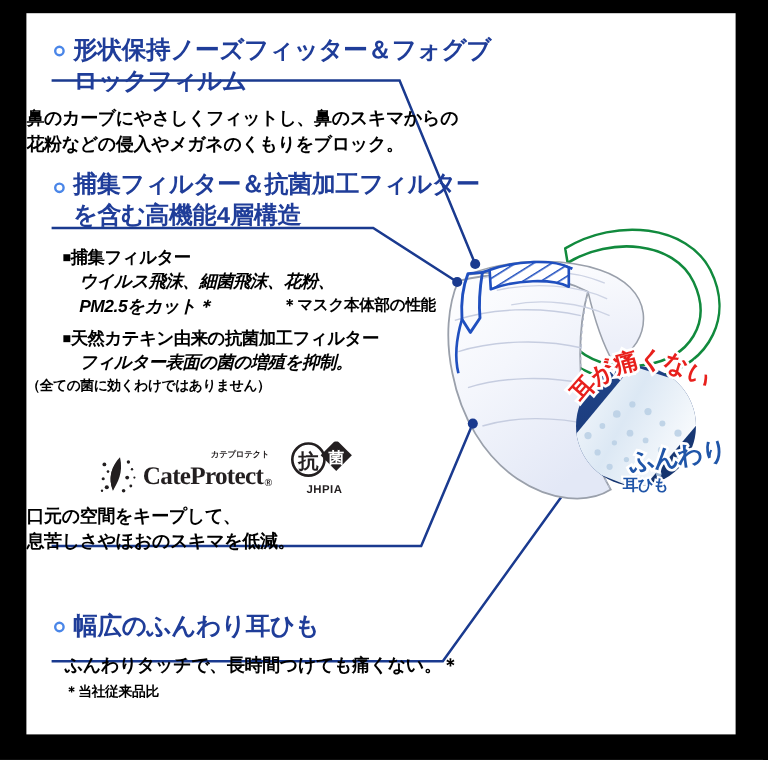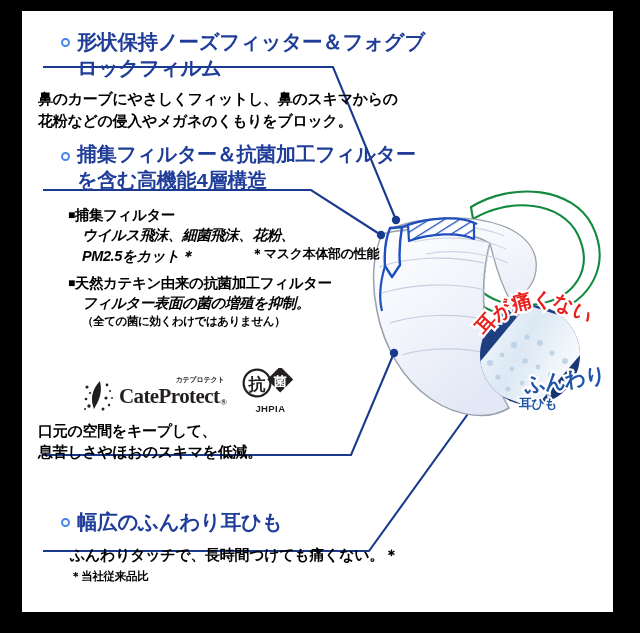--- a/index.html
+++ b/index.html
@@ -39,21 +39,20 @@
     width: 591px;
     height: 601px;
     pointer-events: none;
   }
 
   
   .section {
     position: absolute;
     left: 0;
     width: 400px;
-    margin-left: 16px;
   }
 
   .head-row {
     display: flex;
     align-items: flex-start;
     gap: 7px;
     padding-left: 23px;
   }
 
   .bullet {
@@ -100,21 +99,20 @@
   }
 
   .sq-mark { font-size: 12px; vertical-align: 1px; }
 
   .indent1 { display: inline-block; padding-left: 14px; font-style: italic; }
 
   .paren-note {
     font-size: 11.5px;
     font-weight: bold;
     letter-spacing: -0.4px;
-    padding-left: 44px;
   }
 
   .footnote {
     font-size: 11.5px;
     font-weight: bold;
     letter-spacing: -0.3px;
     padding-left: 32px;
     margin-top: 3px;
   }
 

